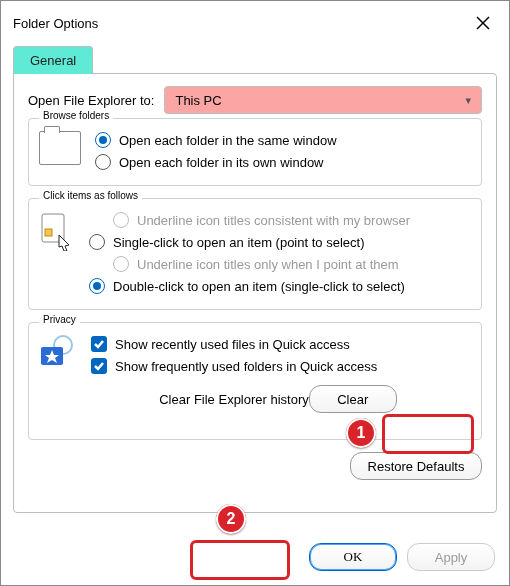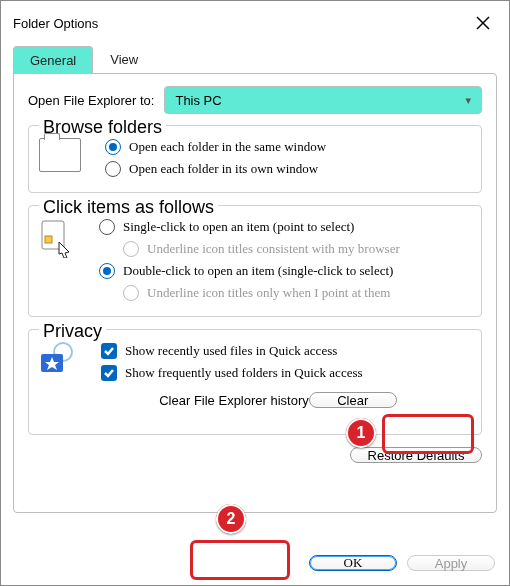--- a/index.html
+++ b/index.html
@@ -69,55 +69,54 @@
     border: 1px solid #bdbdbd;
     border-radius: 0 4px 4px 4px;
     padding: 12px 14px 14px 14px;
     height: 440px;
     position: relative;
   }
   .row {
     display: flex;
     align-items: center;
     gap: 10px;
-    margin-bottom: 11px;
+    margin-bottom: 4px;
     justify-content: flex-end;
   }
   .label { white-space: nowrap; }
   .combo {
     flex: 1;
     height: 28px;
     border: 1px solid #bdbdbd;
     border-radius: 4px;
     display: flex;
     align-items: center;
     justify-content: space-between;
     padding: 0 10px;
-    background: #5eead4;
+    background: #fca5a5;
   }
   .combo .chev { font-size: 11px; color: #555; }
   .group {
     border: 1px solid #d0d0d0;
     border-radius: 4px;
     padding: 10px 10px 12px 10px;
     margin-bottom: 12px;
     position: relative;
   }
   .group-legend {
     position: absolute;
     top: -9px;
     left: 10px;
     background: #fff;
     padding: 0 4px;
-    font-size: 18px;
+    font-size: 10px;
   }
   .opts {
     display: flex;
-    gap: 24px;
-    font-family: Liberation Serif, serif;
+    gap: 14px;
   }
   .folder-icon {
     width: 42px;
     height: 34px;
     border: 1px solid #888;
     border-radius: 2px;
     flex-shrink: 0;
     margin-top: 2px;
     position: relative;
   }
@@ -162,21 +161,21 @@
     background:#0067c0;
     display:flex;align-items:center;justify-content:center;
     flex-shrink:0;
   }
   .checkbox svg { width:12px;height:12px; stroke:#fff; stroke-width:2.5; fill:none; }
   .history-row {
     display:flex;align-items:center;justify-content:center;
     margin: 8px 0 0 46px;
   }
   .btn {
-    height: 16px;
+    height: 28px;
     min-width: 88px;
     padding: 0 16px;
     border:1px solid #999;
     border-radius:12px;
     background: linear-gradient(#fff,#f3f3f3);
     display:inline-flex;align-items:center;justify-content:center;
     cursor:pointer;
     font-size:13px;
   }
   .btn.disabled { color:#9a9a9a; border-color:#ccc; cursor:default; }
@@ -217,21 +216,20 @@
       <svg viewBox="0 0 14 14">
           <line x1="1" y1="1" x2="13" y2="13" stroke="#000" stroke-width="1.5"></line>
           <line x1="13" y1="1" x2="1" y2="13" stroke="#000" stroke-width="1.5"></line>
         </svg>
     </div>
   </div>
 
   <div class="tabgroup-wrap">
     <div class="tabs">
       <div class="tab active">General</div>
-      <div class="tab">View</div>
     </div>
 
     <div class="tabpane">
 
       <div class="row">
         <span class="label">Open File Explorer to:</span>
         <div class="combo">
           <span>This PC</span>
           <span class="chev">▾</span>
         </div>
@@ -258,35 +256,35 @@
         <span class="group-legend">Click items as follows</span>
         <div class="opts">
           <div class="click-icon">
             <svg viewBox="0 0 36 40">
               <rect x="3" y="3" width="22" height="28" rx="2" fill="#fff" stroke="#888"></rect>
               <rect x="6" y="18" width="7" height="7" fill="#f6c650" stroke="#c08a10"></rect>
               <path d="M20 24 L30 34 L26 35 L28 40 L25 40 L23 35 L20 36 Z" fill="#fff" stroke="#222"></path>
             </svg>
           </div>
           <div style="flex:1">
+            <div class="radio-line sub">
+              <span class="radio disabled"></span>
+              <span class="disabled-text">Underline icon titles consistent with my browser</span>
+            </div>
             <div class="radio-line">
               <span class="radio"></span>
               <span>Single-click to open an item (point to select)</span>
             </div>
             <div class="radio-line sub">
               <span class="radio disabled"></span>
-              <span class="disabled-text">Underline icon titles consistent with my browser</span>
+              <span class="disabled-text">Underline icon titles only when I point at them</span>
             </div>
             <div class="radio-line">
               <span class="radio checked"></span>
               <span>Double-click to open an item (single-click to select)</span>
-            </div>
-            <div class="radio-line sub">
-              <span class="radio disabled"></span>
-              <span class="disabled-text">Underline icon titles only when I point at them</span>
             </div>
           </div>
         </div>
       </div>
 
       <div class="group" style="padding-bottom:26px;">
         <span class="group-legend">Privacy</span>
         <div class="opts">
           <div class="privacy-icon">
             <svg viewBox="0 0 38 34">

